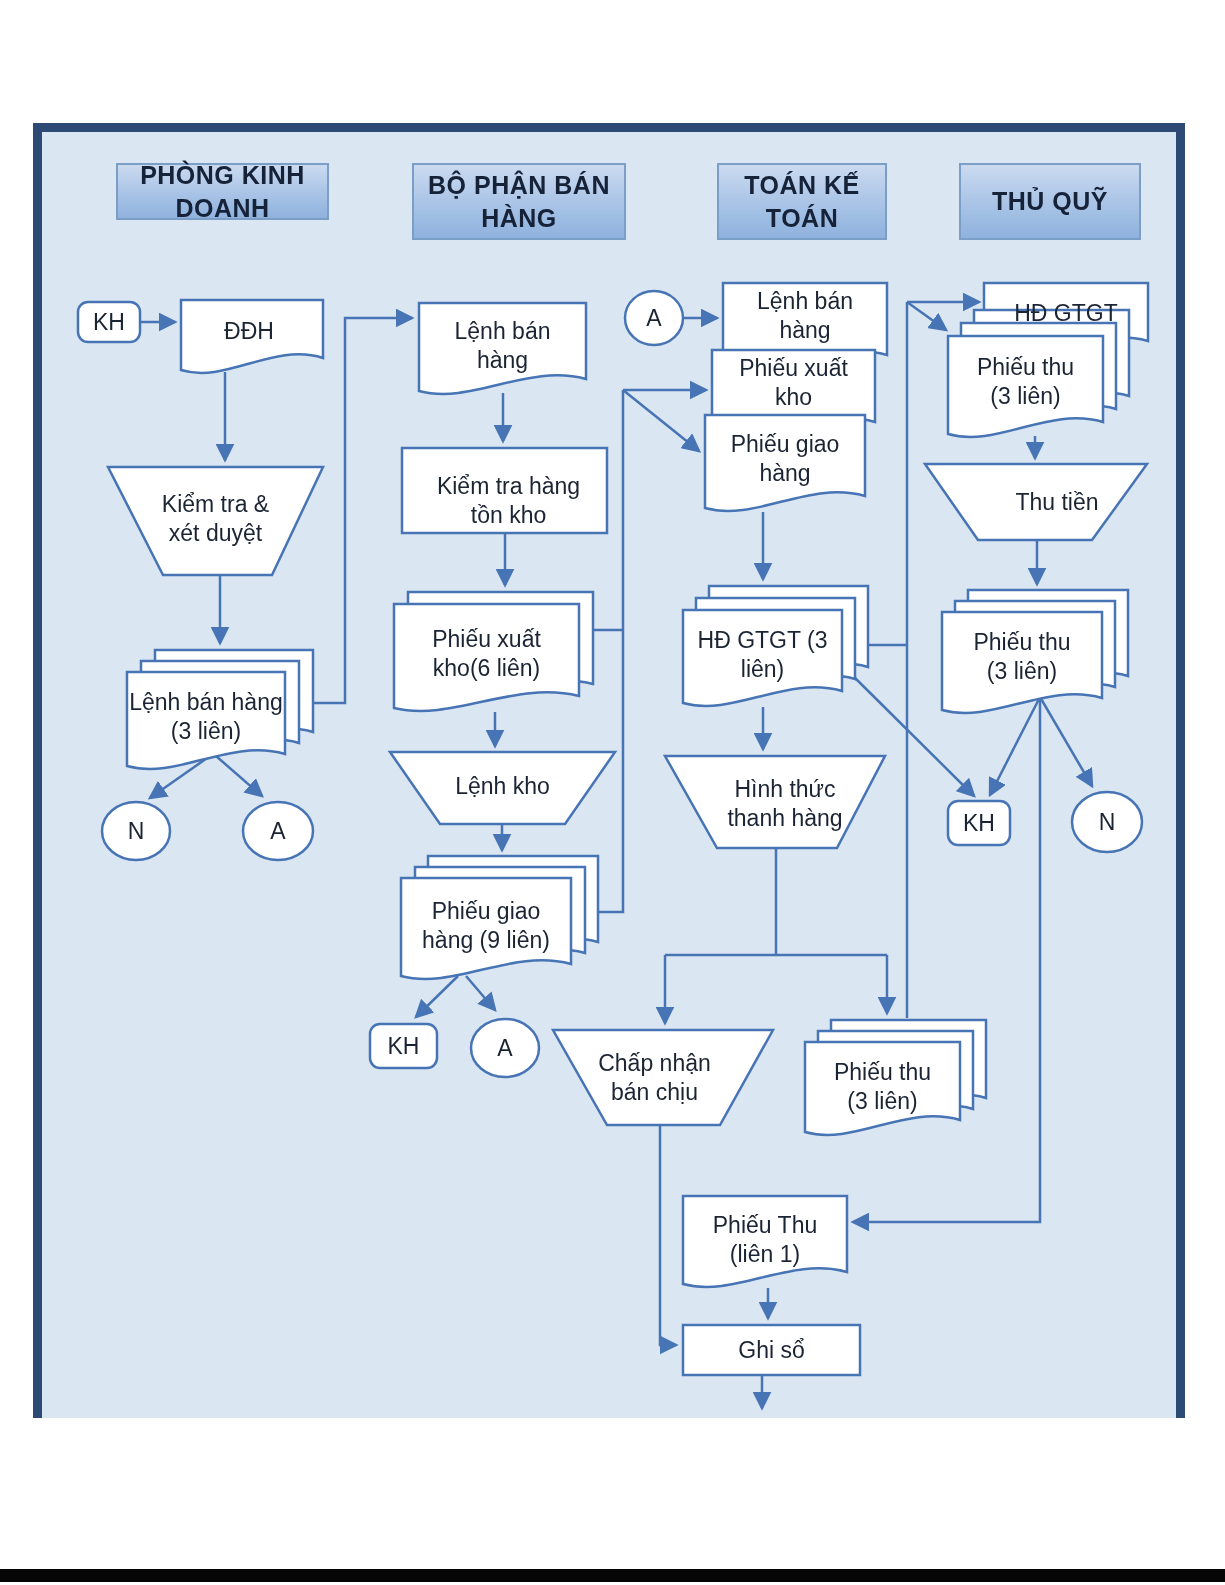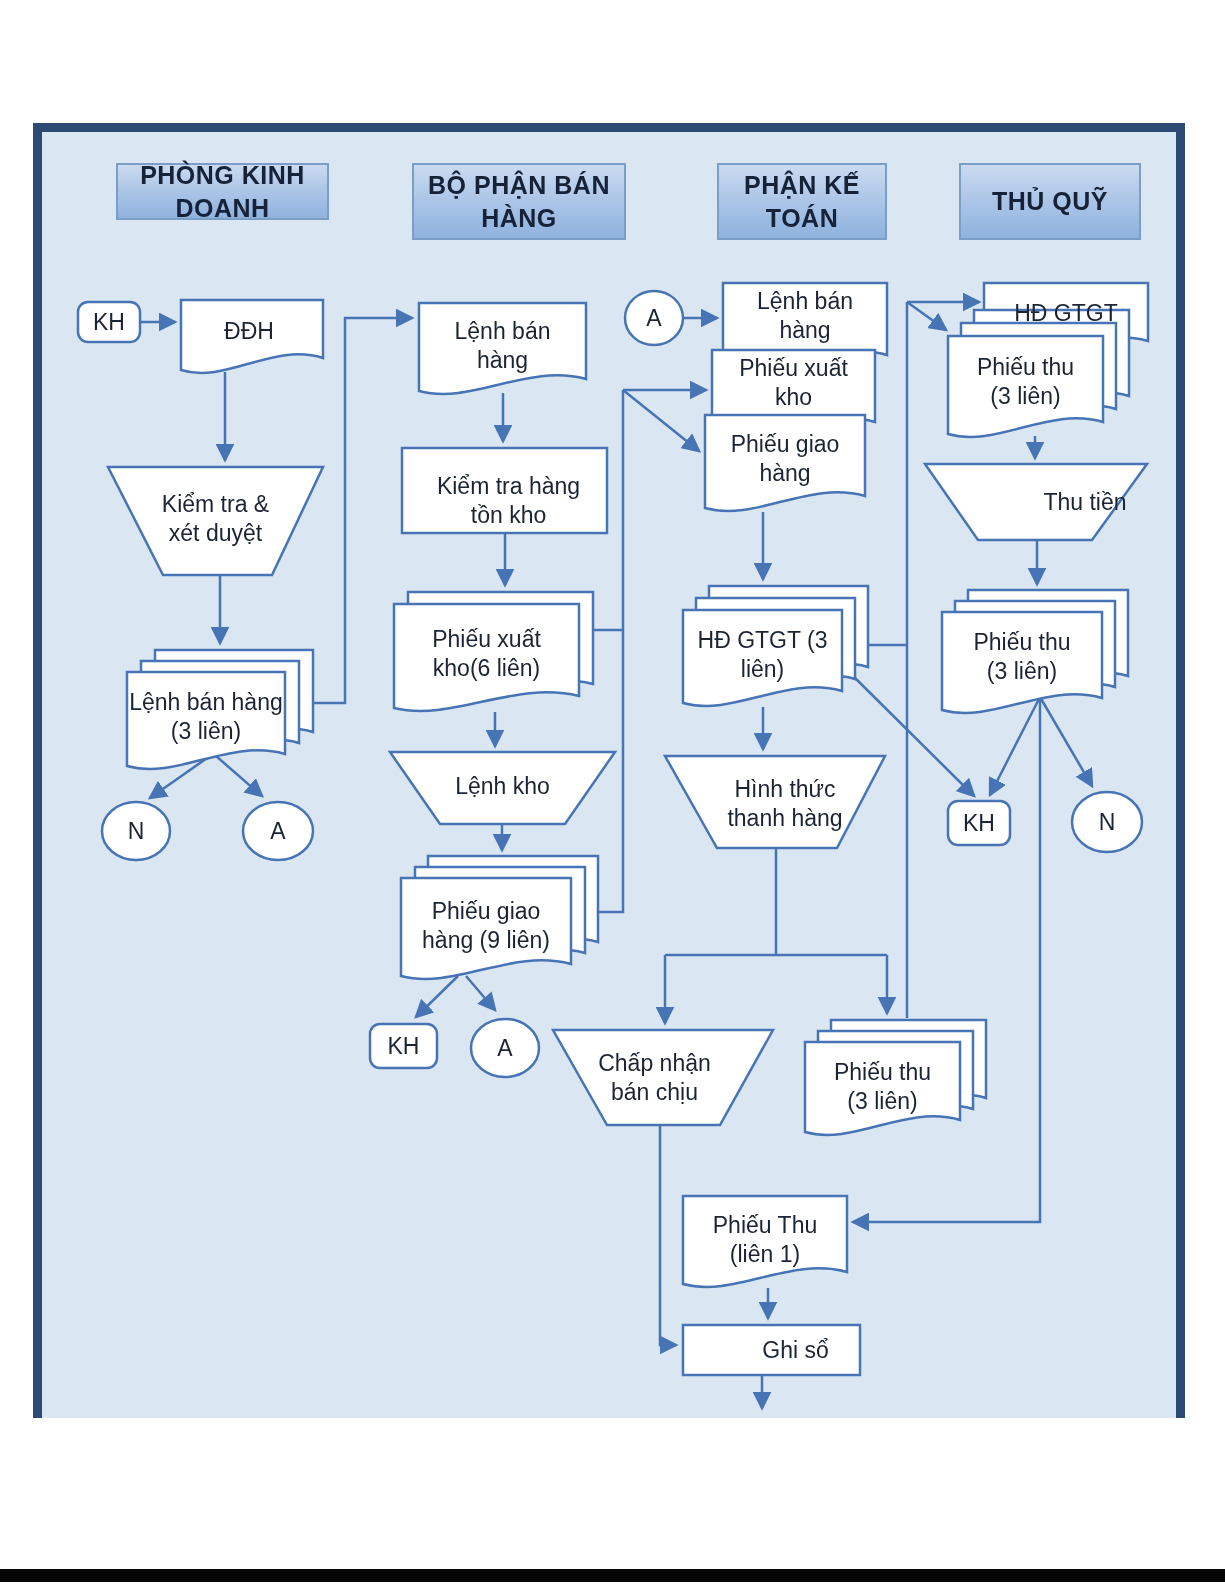--- a/index.html
+++ b/index.html
@@ -127,21 +127,21 @@
 
 <div class="lane-header" style="left:116px;top:163px;width:213px;height:57px">
   <span>PHÒNG KINH</span>
   <span>DOANH</span>
 </div>
 <div class="lane-header" style="left:412px;top:163px;width:214px;height:77px">
   <span>BỘ PHẬN BÁN</span>
   <span>HÀNG</span>
 </div>
 <div class="lane-header" style="left:717px;top:163px;width:170px;height:77px">
-  <span>PHẬN KẾ</span>
+  <span>TOÁN KẾ</span>
   <span>TOÁN</span>
 </div>
 <div class="lane-header" style="left:959px;top:163px;width:182px;height:77px">
   <span>THỦ QUỸ</span>
 </div>
 
 <div class="lbl" style="left:78px;top:300px;width:62px;height:44px">
     <span>KH</span>
   </div>
 <div class="lbl" style="left:181px;top:302px;width:136px;height:58px">
@@ -214,37 +214,37 @@
     <span>bán chịu</span>
   </div>
 <div class="lbl" style="left:805px;top:1046px;width:155px;height:82px">
     <span>Phiếu thu</span>
     <span>(3 liên)</span>
   </div>
 <div class="lbl" style="left:683px;top:1200px;width:164px;height:80px">
     <span>Phiếu Thu</span>
     <span>(liên 1)</span>
   </div>
-<div class="lbl" style="left:707px;top:1325px;width:177px;height:50px">
+<div class="lbl" style="left:683px;top:1325px;width:177px;height:50px">
     <span>Ghi sổ</span>
   </div>
 <div class="lbl" style="left:948px;top:801px;width:62px;height:44px">
     <span>KH</span>
   </div>
 <div class="lbl" style="left:1072px;top:792px;width:70px;height:60px">
     <span>N</span>
   </div>
 <div class="lbl" style="left:984px;top:287px;width:164px;height:52px">
     <span>HĐ GTGT</span>
   </div>
 <div class="lbl" style="left:948px;top:340px;width:155px;height:84px">
     <span>Phiếu thu</span>
     <span>(3 liên)</span>
   </div>
-<div class="lbl" style="left:974px;top:468px;width:222px;height:68px">
+<div class="lbl" style="left:946px;top:468px;width:222px;height:68px">
     <span>Thu tiền</span>
   </div>
 <div class="lbl" style="left:942px;top:616px;width:160px;height:82px">
     <span>Phiếu thu</span>
     <span>(3 liên)</span>
   </div>
 
 <div class="bottom-bar"></div>
 
 </body></html>

